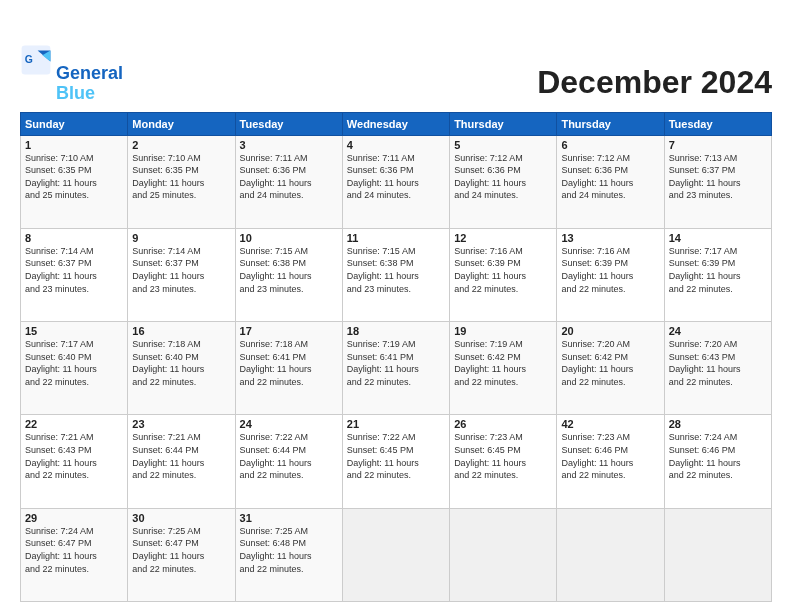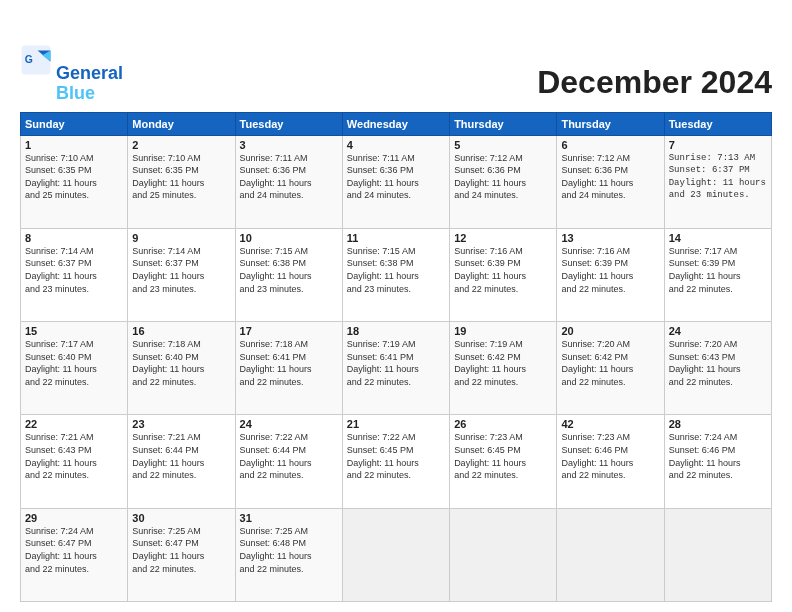--- a/index.html
+++ b/index.html
@@ -173,21 +173,21 @@
           </td>
           <td>
             <span class="day-num">6</span>
             <div class="day-info" style="white-space: pre-line;">Sunrise: 7:12 AM
 Sunset: 6:36 PM
 Daylight: 11 hours
 and 24 minutes.</div>
           </td>
           <td>
             <span class="day-num">7</span>
-            <div class="day-info" style="white-space: pre-line; font-family: Liberation Mono, monospace;">Sunrise: 7:13 AM
+            <div class="day-info" style="white-space: pre-line;">Sunrise: 7:13 AM
 Sunset: 6:37 PM
 Daylight: 11 hours
 and 23 minutes.</div>
           </td>
         </tr>
         <tr>
           <td>
             <span class="day-num">8</span>
             <div class="day-info" style="white-space: pre-line;">Sunrise: 7:14 AM
 Sunset: 6:37 PM

